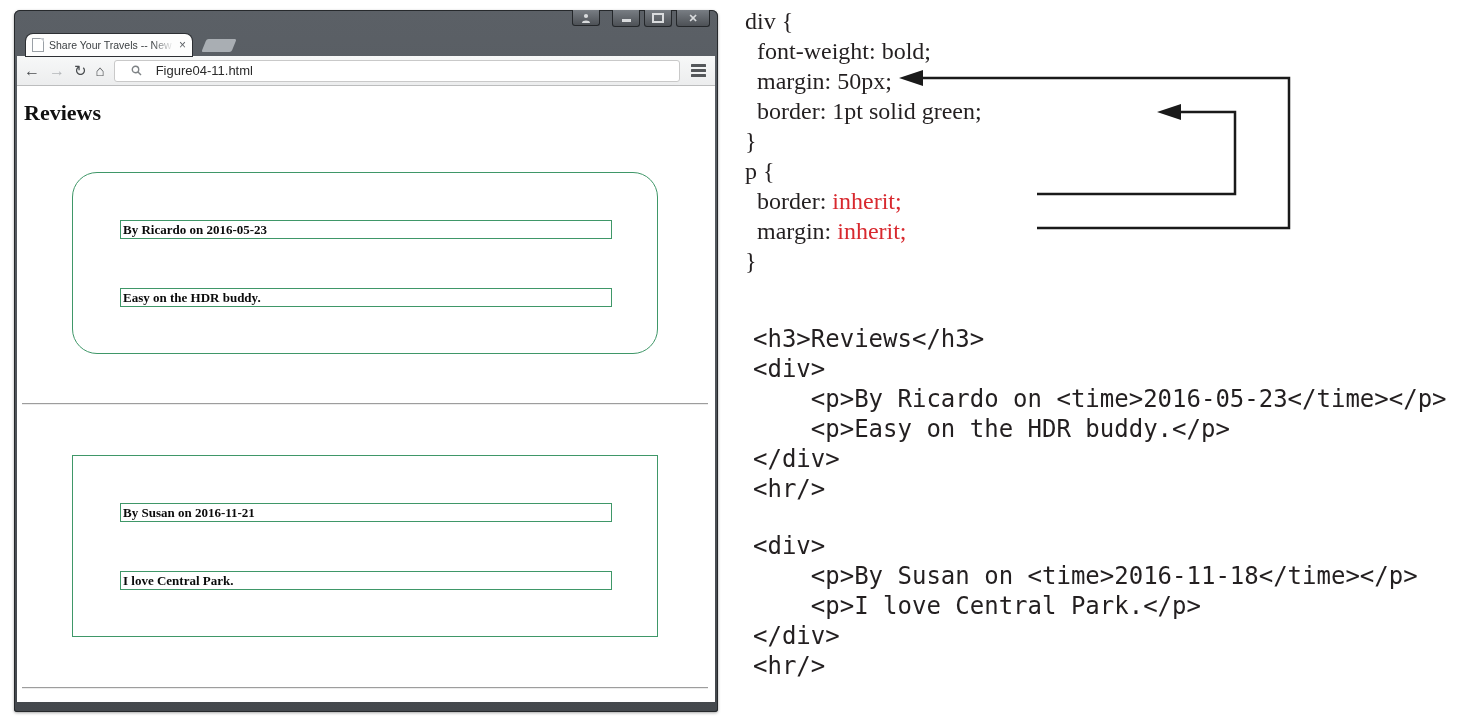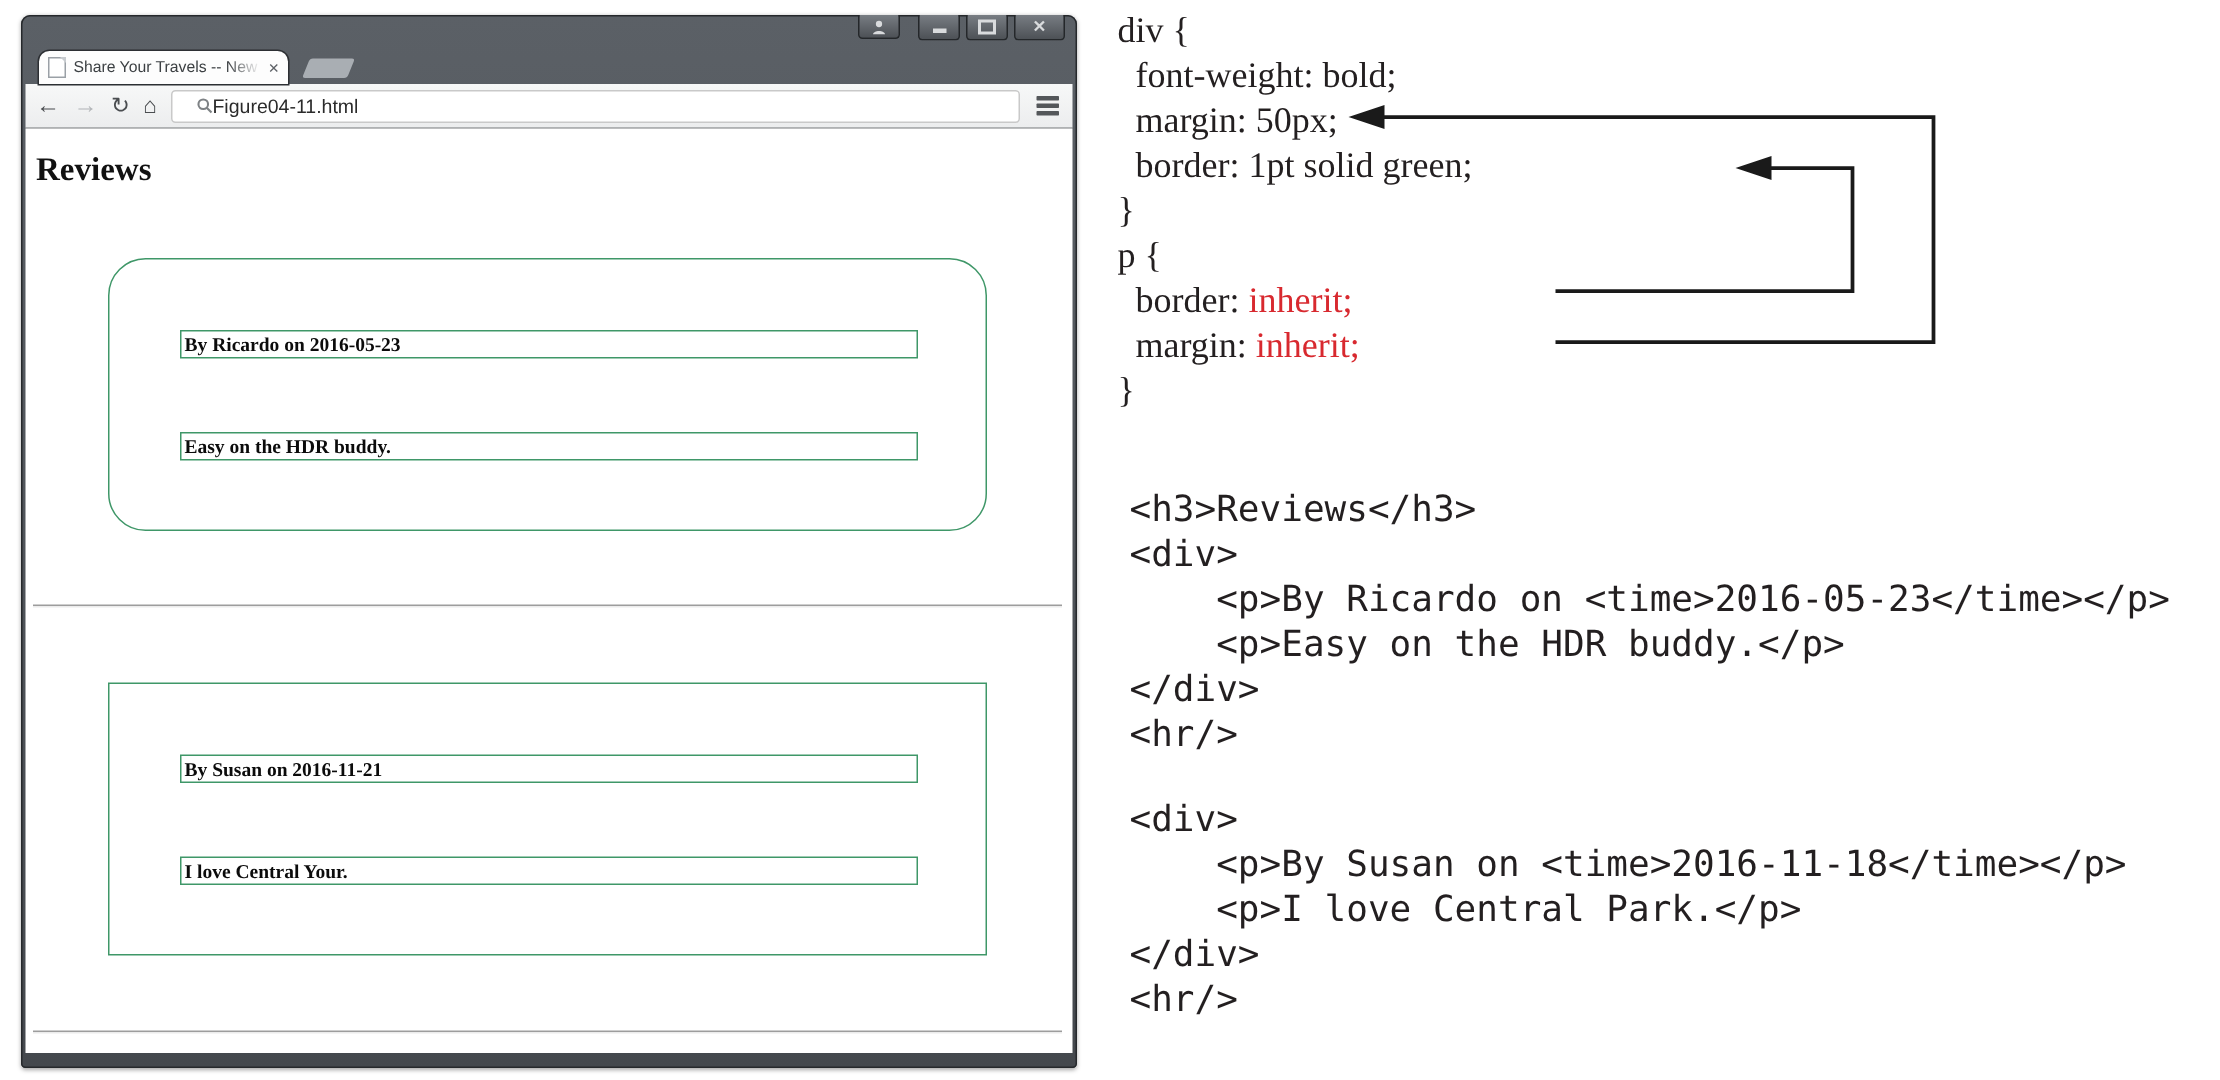--- a/index.html
+++ b/index.html
@@ -53,21 +53,21 @@
   .toolbar{
     height:30px;margin:0 3px;background:linear-gradient(#f7f8f8,#ecedee);
     border-bottom:1px solid #bcbdbe;
     display:flex;align-items:center;padding:0 7px;gap:9px;box-sizing:border-box;
   }
   .nav-ico{font-size:16px;line-height:16px;color:#4a4d50;font-weight:bold;}
   .nav-ico.disabled{color:#b4b7ba;}
   .nav-ico.small{font-size:15px;font-weight:normal;}
   .omnibox{
     flex:1;height:20px;background:#fff;border:1px solid #c9c9c9;border-radius:3px;
-    display:flex;align-items:center;padding:0 16px;gap:0;
+    display:flex;align-items:center;padding:0 16px;gap:14px;
   }
   .url-text{font-size:13px;color:#2b2b2b;}
   .menu-btn{display:flex;flex-direction:column;gap:2.5px;padding:2px 2px;}
   .menu-btn span{width:15px;height:2.5px;background:#54575a;border-radius:0.5px;}
 
   .content{
     position:relative;margin:0 3px;height:616px;background:#ffffff;overflow:hidden;
   }
   .page-heading{
     position:absolute;left:7px;top:14px;
@@ -160,21 +160,21 @@
 
     <div class="review-box" style="top:86px;border-radius:25px;">
       <div class="rp" style="top:47px;">By Ricardo on 2016-05-23</div>
       <div class="rp" style="top:115px;">Easy on the HDR buddy.</div>
     </div>
 
     <div class="page-hr" style="top:317px;"></div>
 
     <div class="review-box" style="top:369px;">
       <div class="rp" style="top:47px;">By Susan on 2016-11-21</div>
-      <div class="rp" style="top:115px;">I love Central Your.</div>
+      <div class="rp" style="top:115px;">I love Central Park.</div>
     </div>
 
     <div class="page-hr" style="top:601px;"></div>
   </div>
 </div>
 
 <div id="css-code" class="codeblock"><div class="code-line"><span>div {</span></div><div class="code-line"><span>  font-weight: bold;</span></div><div class="code-line"><span>  margin: 50px;</span></div><div class="code-line"><span>  border: 1pt solid green;</span></div><div class="code-line"><span>}</span></div><div class="code-line"><span>p {</span></div><div class="code-line"><span>  border: </span><span class="red">inherit;</span></div><div class="code-line"><span>  margin: </span><span class="red">inherit;</span></div><div class="code-line"><span>}</span></div></div>
 <div id="html-code-1" class="codeblock"><div class="code-line"><span>&lt;h3&gt;Reviews&lt;/h3&gt;</span></div><div class="code-line"><span>&lt;div&gt;</span></div><div class="code-line"><span>    &lt;p&gt;By Ricardo on &lt;time&gt;2016-05-23&lt;/time&gt;&lt;/p&gt;</span></div><div class="code-line"><span>    &lt;p&gt;Easy on the HDR buddy.&lt;/p&gt;</span></div><div class="code-line"><span>&lt;/div&gt;</span></div><div class="code-line"><span>&lt;hr/&gt;</span></div></div>
 <div id="html-code-2" class="codeblock"><div class="code-line"><span>&lt;div&gt;</span></div><div class="code-line"><span>    &lt;p&gt;By Susan on &lt;time&gt;2016-11-18&lt;/time&gt;&lt;/p&gt;</span></div><div class="code-line"><span>    &lt;p&gt;I love Central Park.&lt;/p&gt;</span></div><div class="code-line"><span>&lt;/div&gt;</span></div><div class="code-line"><span>&lt;hr/&gt;</span></div></div>
 

